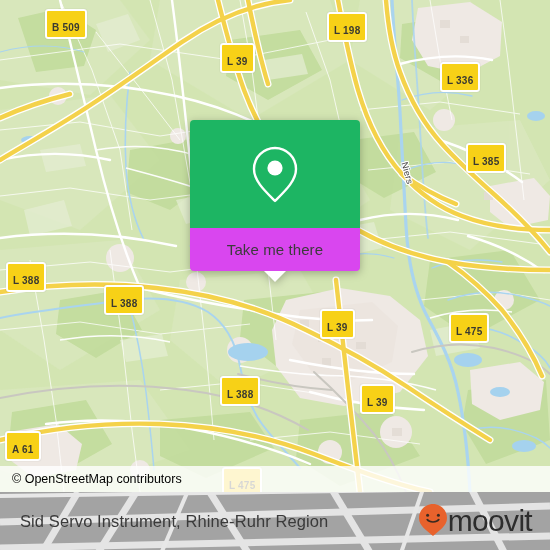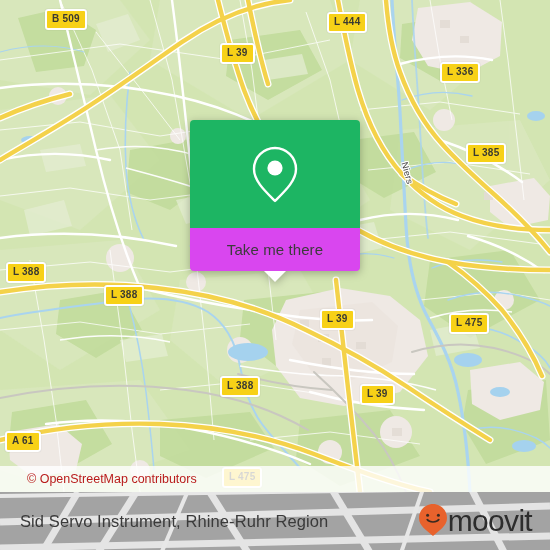--- a/index.html
+++ b/index.html
@@ -31,21 +31,21 @@
   
   .shield {
     position: absolute;
     background: #f7d117;
     border: 2px solid #ffffff;
     border-radius: 3px;
     color: #3a3a32;
     font-size: 10px;
     font-weight: bold;
     line-height: 1;
-    padding: 3px 5px 4px 5px;
+    padding: 12px 5px 4px 5px;
     letter-spacing: 0.2px;
     white-space: nowrap;
     box-shadow: 0 0 1px rgba(0,0,0,.25);
   }
 
   
   .river-label {
     position: absolute;
     font-size: 9px;
     color: #3c3c3c;
@@ -100,23 +100,23 @@
   
   .attribution {
     position: absolute;
     left: 0;
     bottom: 0;
     width: 100%;
     height: 26px;
     background: rgba(255,255,255,.80);
     display: flex;
     align-items: center;
-    padding-left: 27px;
+    padding-left: 12px;
     font-size: 12.5px;
-    color: #b91c1c;
+    color: #000000;
   }
 
   
   .footer {
     position: absolute;
     left: 0; top: 492px;
     width: 550px; height: 58px;
     background: #a3a3a3;
     overflow: hidden;
   }
@@ -376,21 +376,21 @@
             <path d="M402,174 C418,186 436,196 456,204"></path>
             <path d="M0,118 C22,108 46,100 70,94"></path>
           </g>
         </g>
       </g>
     </svg>
 
     <div id="shields">
         <div class="shield" style="left: 45px; top: 9px;">B 509</div>
         <div class="shield" style="left: 220px; top: 43px;">L 39</div>
-        <div class="shield" style="left: 327px; top: 12px;">L 444</div>
+        <div class="shield" style="left: 327px; top: 12px;">L 198</div>
         <div class="shield" style="left: 440px; top: 62px;">L 336</div>
         <div class="shield" style="left: 466px; top: 143px;">L 385</div>
         <div class="shield" style="left: 6px; top: 262px;">L 388</div>
         <div class="shield" style="left: 104px; top: 285px;">L 388</div>
         <div class="shield" style="left: 320px; top: 309px;">L 39</div>
         <div class="shield" style="left: 449px; top: 313px;">L 475</div>
         <div class="shield" style="left: 220px; top: 376px;">L 388</div>
         <div class="shield" style="left: 360px; top: 384px;">L 39</div>
         <div class="shield" style="left: 5px; top: 431px;">A 61</div>
         <div class="shield" style="left: 222px; top: 467px;">L 475</div>

